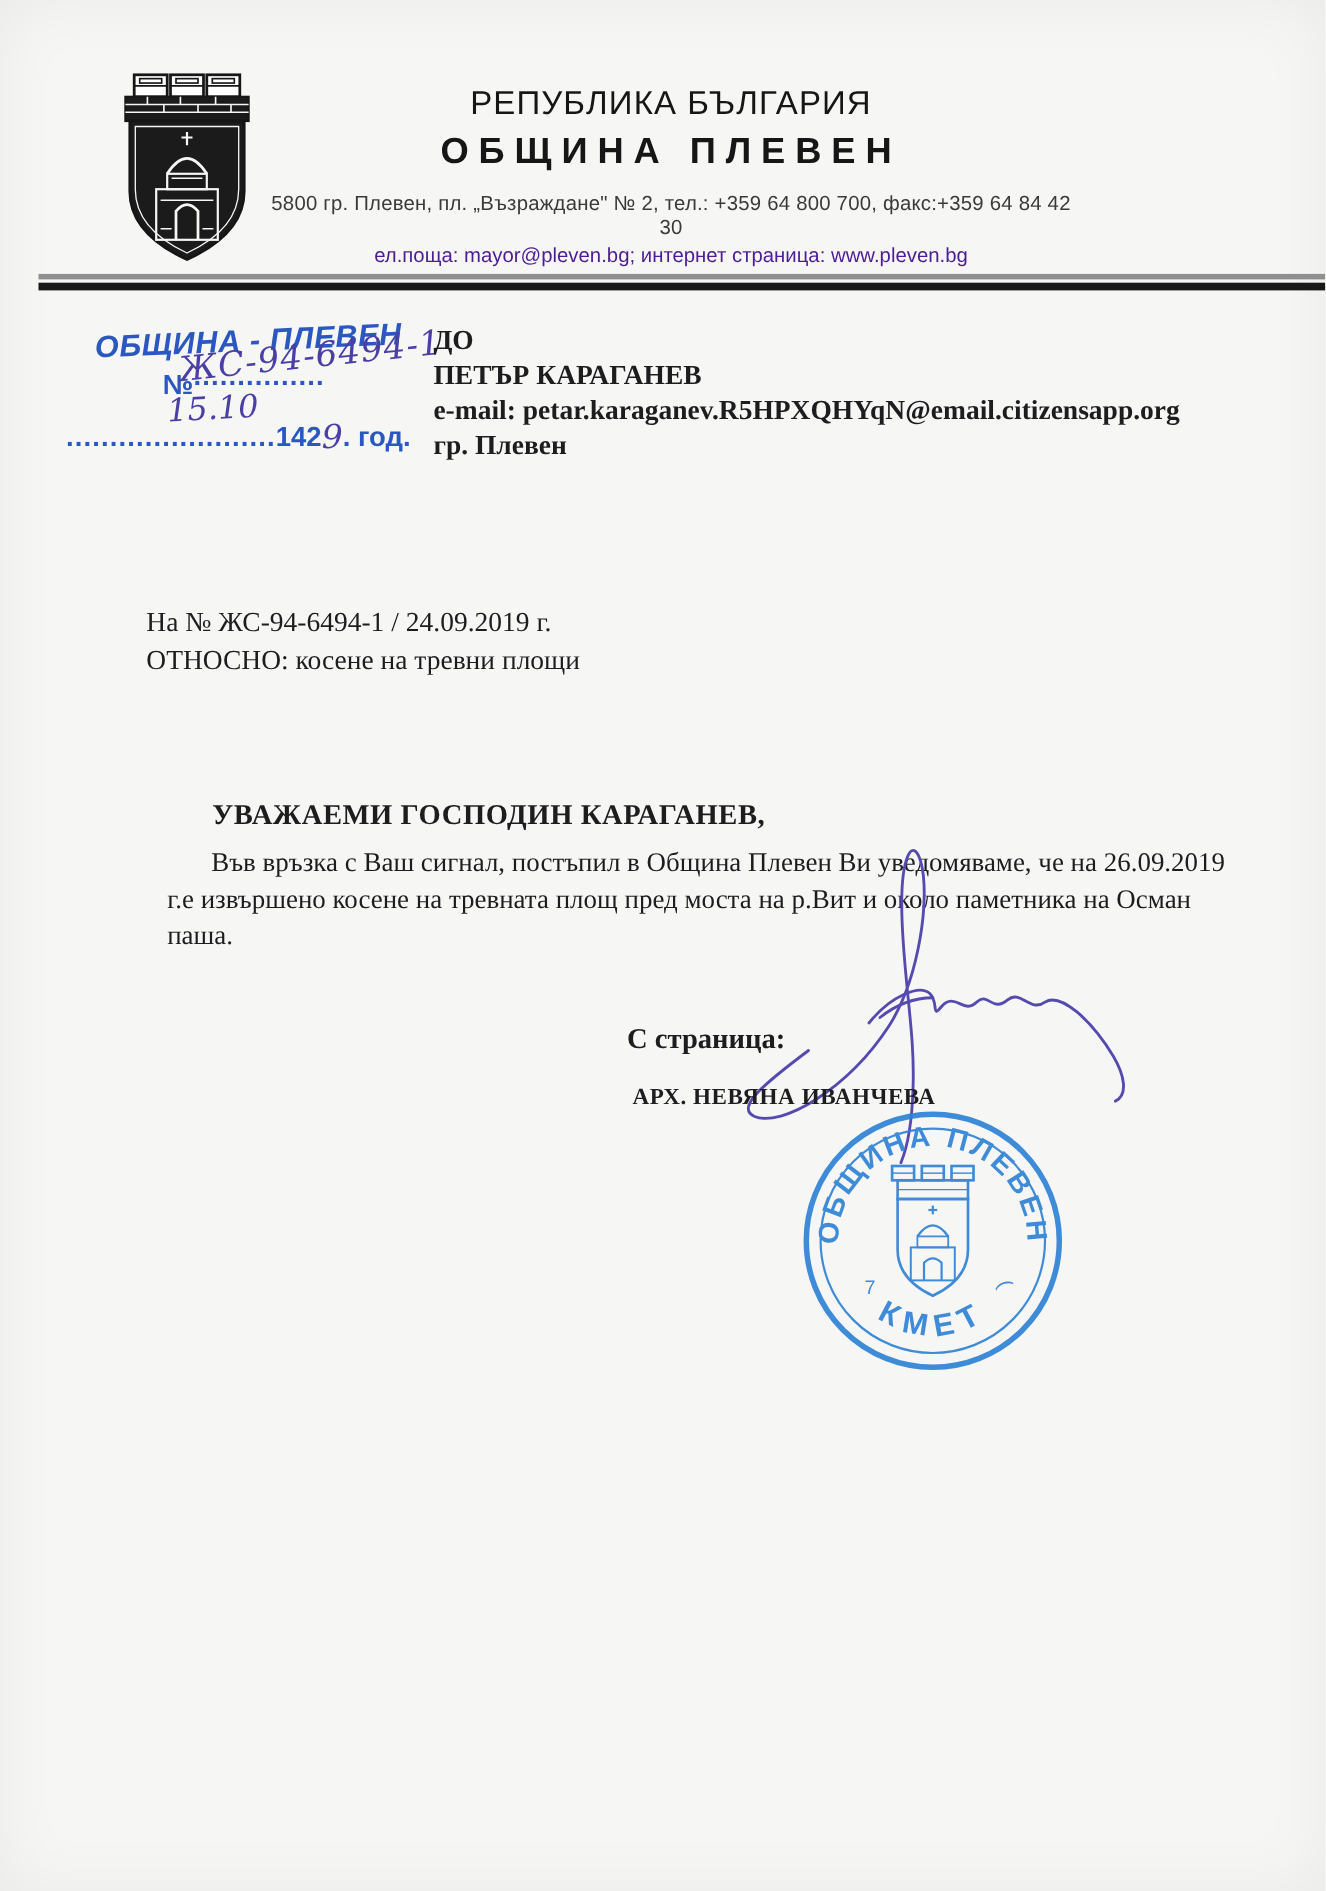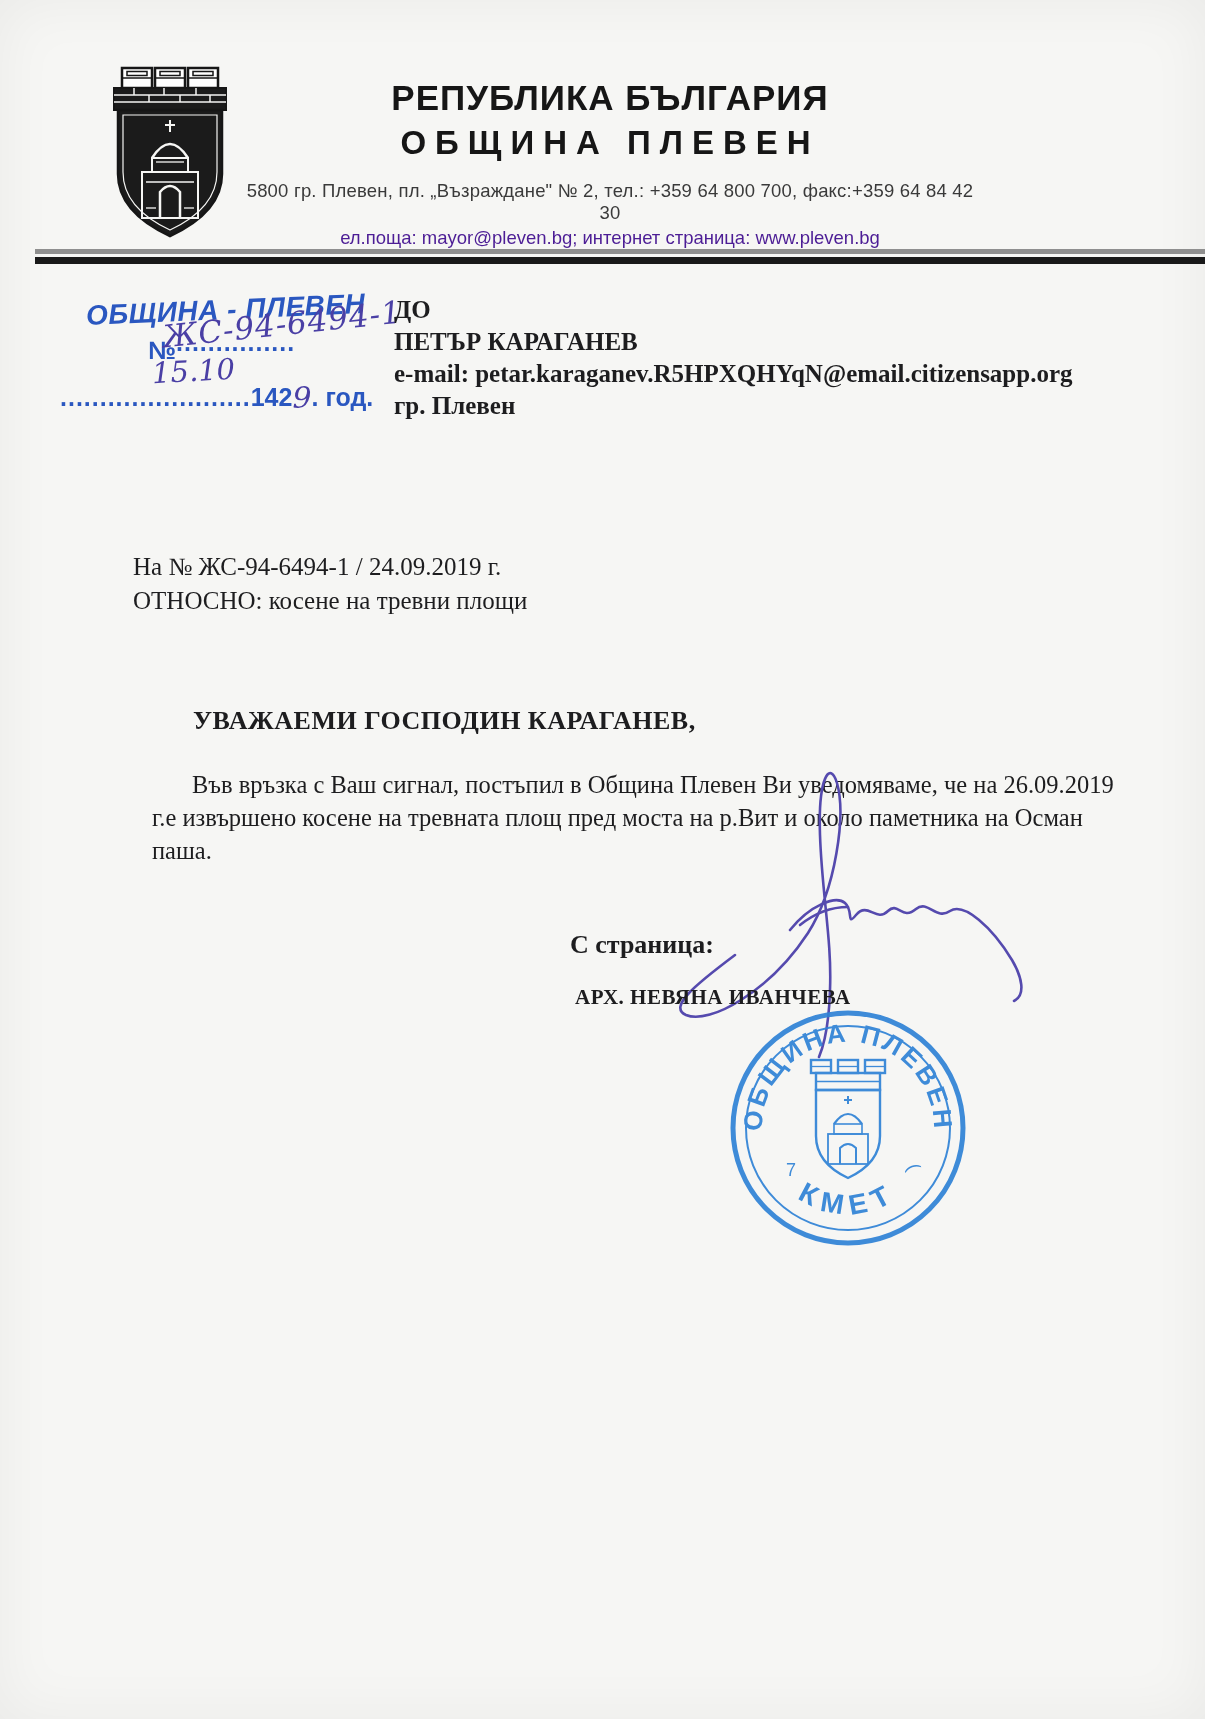--- a/index.html
+++ b/index.html
@@ -9,21 +9,21 @@
     background:#f6f6f4;
     overflow:hidden;
     font-family:"Liberation Serif", serif;
     color:#1d1d1f;
     box-shadow:inset 0 0 60px rgba(0,0,0,0.05);
   }
   
   .coat{position:absolute;left:104px;top:62px;}
   .head-text{position:absolute;left:240px;top:78px;width:740px;text-align:center;
     font-family:"Liberation Sans", sans-serif;color:#161616;}
-  .republic{font-size:35px;font-weight:bold;letter-spacing:1px;}
+  .republic{font-size:30px;font-weight:normal;letter-spacing:1px;}
   .municipality{font-size:33px;font-weight:bold;letter-spacing:9px;margin-top:6px;}
   .address{font-size:18.5px;color:#3a3a3a;margin-top:18px;letter-spacing:0.2px;}
   .contacts{font-size:18.5px;color:#4c1d95;margin-top:3px;}
   .rule-top{position:absolute;left:35px;right:0;top:249px;height:5px;background:#8f8f8f;}
   .rule-bottom{position:absolute;left:35px;right:0;top:257px;height:7px;background:#191919;}
   
   .stamp-blue{color:#2a57c0;font-family:"Liberation Sans", sans-serif;font-weight:bold;}
   .entry-title{position:absolute;left:86px;top:294px;font-size:28px;font-style:italic;
     letter-spacing:0.5px;transform:rotate(-2.5deg);}
   .entry-no{position:absolute;left:148px;top:336px;font-size:25px;}
@@ -32,21 +32,21 @@
   .entry-no-hand{position:absolute;left:162px;top:306px;font-size:31px;transform:rotate(-6deg);letter-spacing:1px;}
   .entry-date-hand{position:absolute;left:152px;top:354px;font-size:29px;transform:rotate(-3deg);}
   .entry-date-line{position:absolute;left:60px;top:378px;font-size:25px;white-space:nowrap;}
   .entry-date-line .dots{letter-spacing:1px;}
   .entry-date-line .hand9{font-size:30px;position:relative;top:2px;}
   
   .recipient{position:absolute;left:394px;top:262px;font-weight:bold;font-size:25px;line-height:32px;margin-top:32px;}
   
   .reference{position:absolute;left:133px;top:550px;font-size:25px;line-height:34px;}
   
-  .salutation{position:absolute;left:193px;top:706px;font-size:26px;font-weight:bold;letter-spacing:0.5px;text-align:center;}
+  .salutation{position:absolute;left:193px;top:726px;font-size:26px;font-weight:bold;letter-spacing:0.5px;text-align:center;}
   .paragraph{position:absolute;left:152px;top:768px;width:990px;font-size:24.5px;line-height:33px;
     text-indent:40px;}
   .closing{position:absolute;left:570px;top:930px;font-size:26px;font-weight:bold;}
   .officer{position:absolute;left:575px;top:980px;font-size:21px;font-weight:bold;line-height:34px;letter-spacing:0.5px;}
   .signature-svg{position:absolute;left:640px;top:755px;}
   .round-stamp-svg{position:absolute;left:728px;top:1008px;opacity:0.92;}
 </style>
 </head>
 <body>
 

